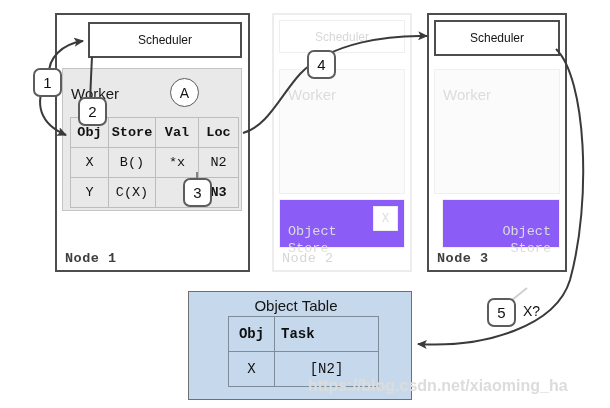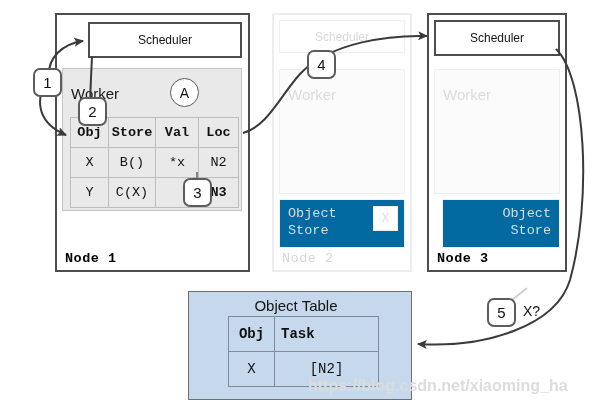--- a/index.html
+++ b/index.html
@@ -25,21 +25,21 @@
   .node.faded  { border: 2px solid #ededed; }
 
   .node-label {
     position: absolute;
     left: 8px;
     bottom: 4px;
     font-family: "Liberation Mono", monospace;
     font-size: 13.5px;
     letter-spacing: 0.5px;
   }
-  .node-label.active { color: #000000; font-weight: 700; }
+  .node-label.active { color: #404040; font-weight: 700; }
   .node-label.faded  { color: #d6d6d6; }
 
   .sched {
     position: absolute;
     box-sizing: border-box;
     display: flex;
     align-items: center;
     justify-content: center;
     font-size: 12px;
   }
@@ -59,26 +59,26 @@
     top: 16px;
     font-size: 15px;
   }
   .worker-title.active { color: #171717; }
   .worker-title.faded  { color: #dcdcdc; }
 
   .objstore {
     position: absolute;
     box-sizing: border-box;
     border: 1.5px solid #f0f0f0;
-    background: #0369a1;
+    background: #8b5cf6;
     color: #dcdcdc;
     font-family: "Liberation Mono", monospace;
     font-size: 13.5px;
     line-height: 17px;
-    padding: 5px 8px;
+    padding: 23px 8px;
   }
   .objstore.right { text-align: right; }
 
   .obj-chip {
     position: absolute;
     box-sizing: border-box;
     border: 1.5px solid #ececec;
     background: #fff;
     color: #dedede;
     font-family: "Liberation Mono", monospace;

